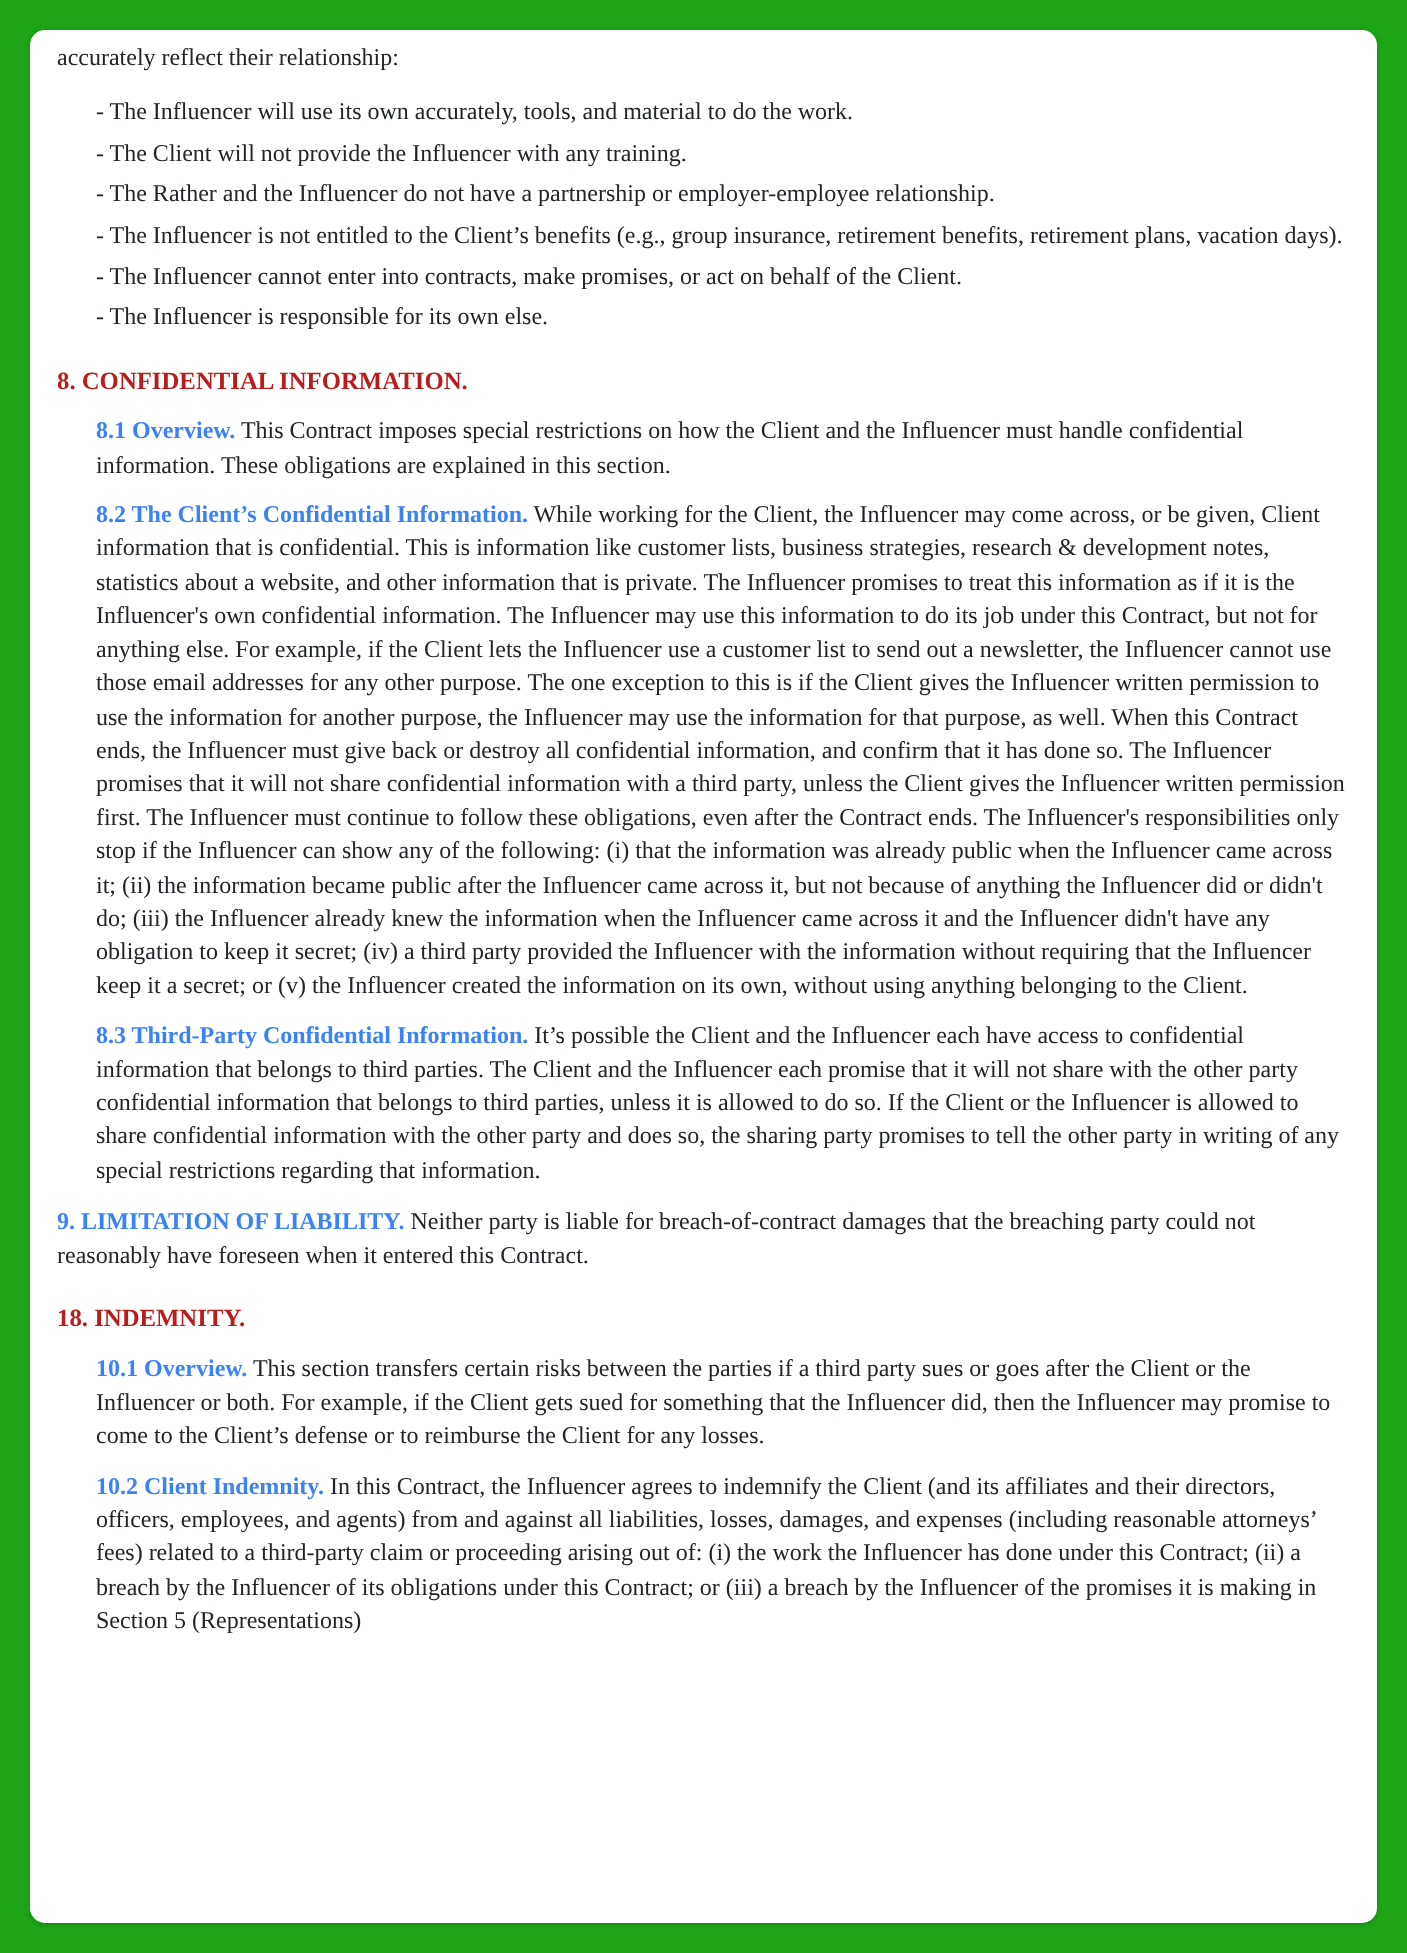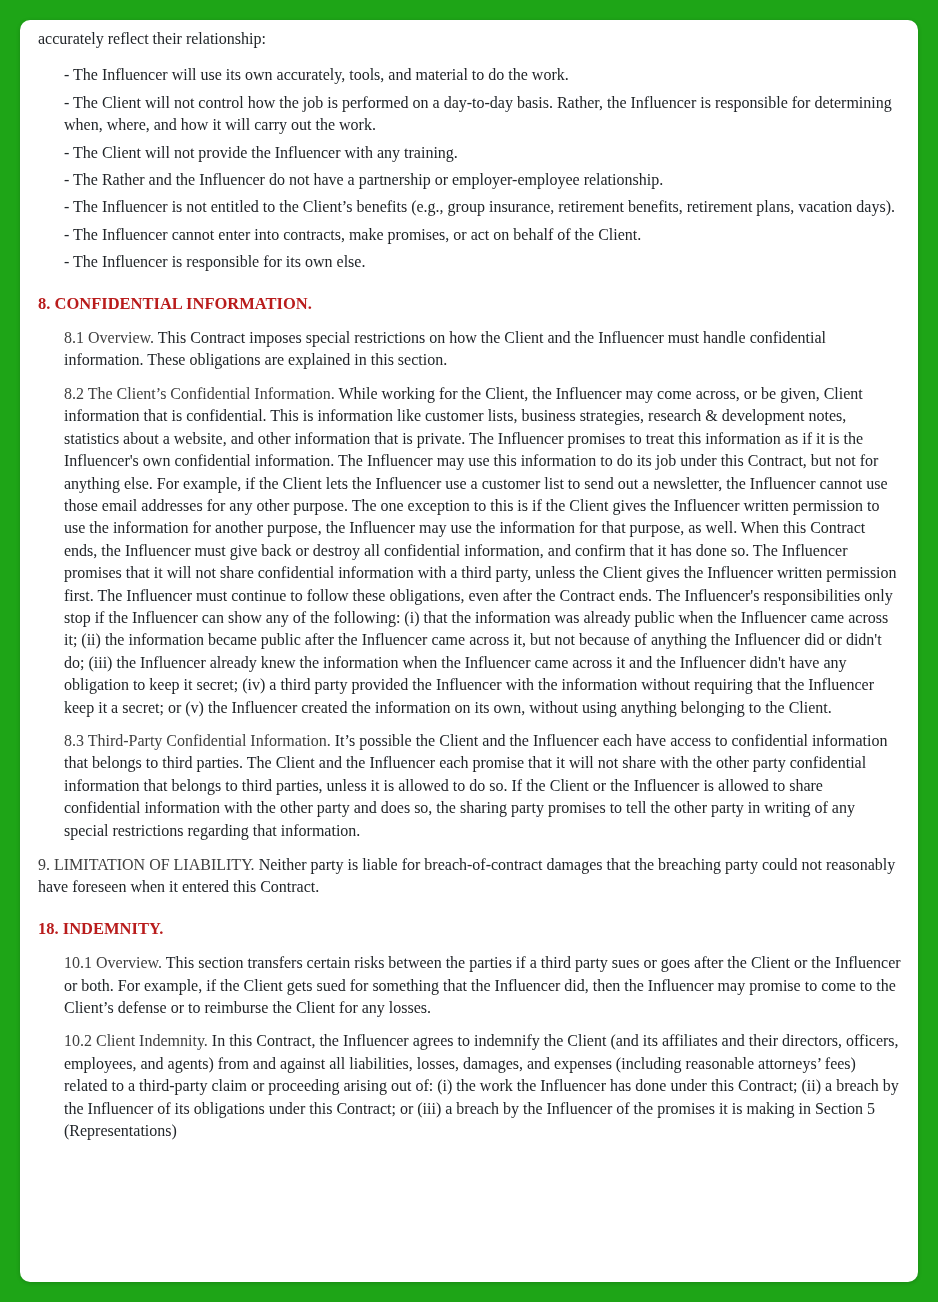--- a/index.html
+++ b/index.html
@@ -53,37 +53,36 @@
     margin: 11px 0;
   }
   h3.sec-heading {
     font-size: 16.5px;
     line-height: 22.4px;
     font-weight: 700;
     margin: 19px 0 10px 0;
     color: #b91c1c;
   }
   .lead {
-    font-weight: 400;
-    color: #404040;
+    font-weight: 700;
+    color: #3b82f6;
   }
   p.top-clause {
     margin: 10px 0;
   }
 </style>
 </head>
 <body>
 
 <div class="card">
 
   <p class="top-para">accurately reflect their relationship:</p>
 
   <div class="indent bullet-group">
     <p>- The Influencer will use its own accurately, tools, and material to do the work.</p>
-    <p>- The Client will not control how the job is performed on a day-to-day basis. Rather, the Influencer is responsible for determining when, where, and how it will carry out the work.</p>
     <p>- The Client will not provide the Influencer with any training.</p>
     <p>- The Rather and the Influencer do not have a partnership or employer-employee relationship.</p>
     <p>- The Influencer is not entitled to the Client’s benefits (e.g., group insurance, retirement benefits, retirement plans, vacation days).</p>
     <p>- The Influencer cannot enter into contracts, make promises, or act on behalf of the Client.</p>
     <p>- The Influencer is responsible for its own else.</p>
   </div>
 
   <h3 class="sec-heading">8. CONFIDENTIAL INFORMATION.</h3>
 
   <div class="indent clause-group">

